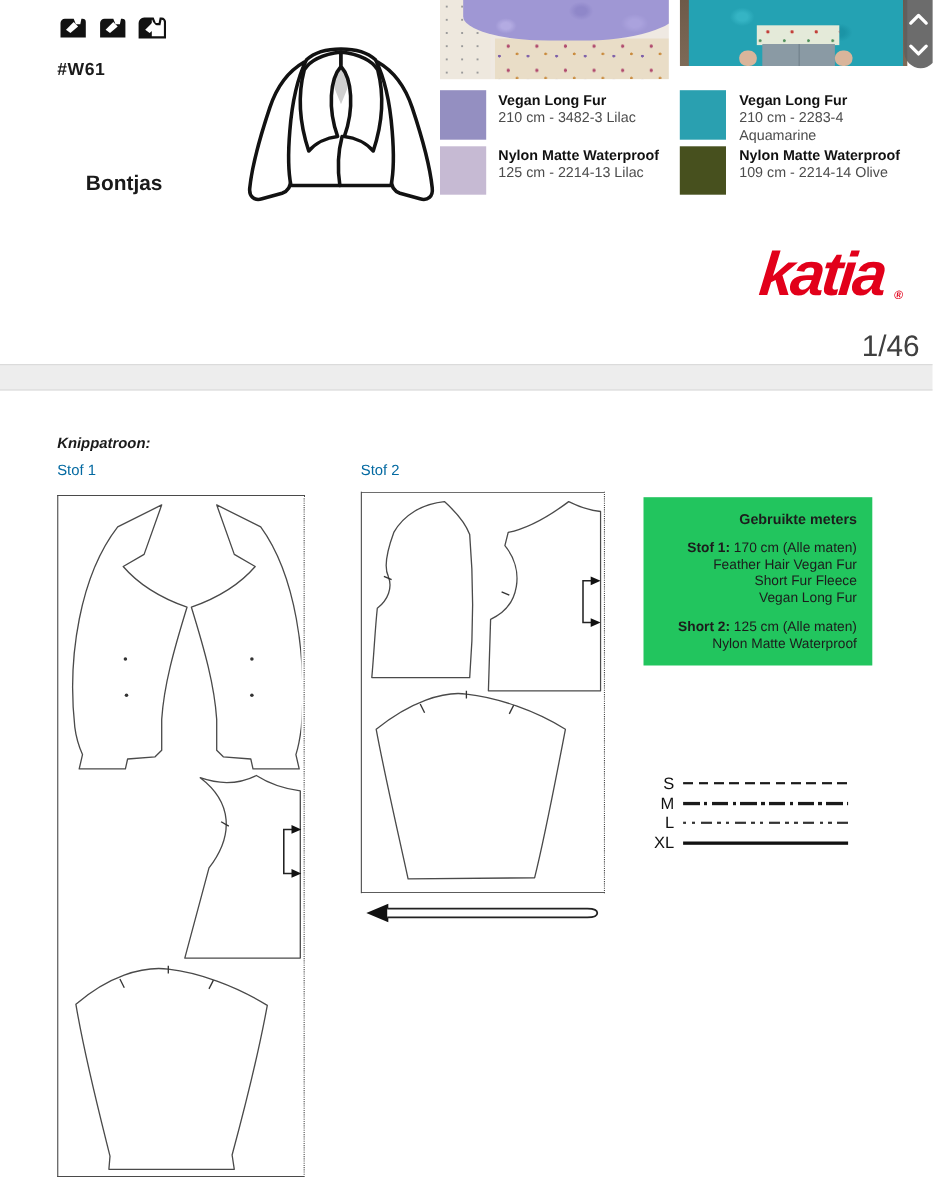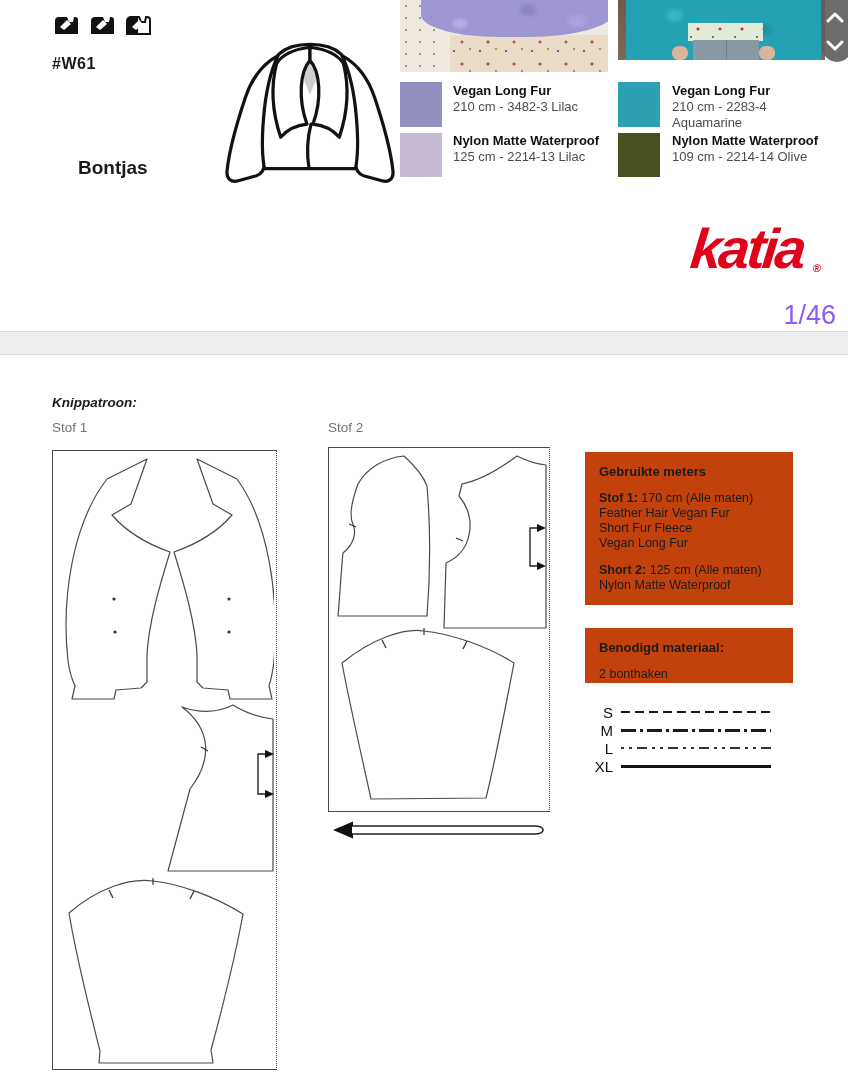--- a/index.html
+++ b/index.html
@@ -46,37 +46,37 @@
   .pants::after{content:"";position:absolute;left:50%;top:0;bottom:0;width:1px;background:#6f7f89;}
   .hand{width:16px;height:14px;border-radius:45%;background:#d9b59b;bottom:0;}
 
   
   .swatch{width:42px;height:45px;}
   .mat-name{font-size:13px;font-weight:bold;line-height:16px;color:#111;}
   .mat-detail{font-size:13px;line-height:16px;color:#4c4c4c;}
 
   
   .brand-box{left:683px;top:210px;width:150px;height:78px;}
-  .page-ind{left:700px;top:300px;width:136px;text-align:right;font-size:27px;color:#8b5cf6;}
+  .page-ind{left:700px;top:300px;width:136px;text-align:right;font-size:27px;color:#404040;}
   .scroll-pill{left:822px;top:-22px;width:30px;height:76px;background:rgba(95,95,95,.92);
                border-radius:15px;display:flex;flex-direction:column;align-items:flex-start;
                justify-content:flex-end;padding-bottom:8px;gap:10px;}
   .scroll-btn{width:26px;height:18px;display:flex;align-items:center;justify-content:center;cursor:pointer;}
 
   
   .separator{left:0;top:331px;width:848px;height:22px;background:#ededed;
              border-top:1px solid #d9d9d9;border-bottom:1px solid #d9d9d9;}
 
   
   .h-knip{left:52px;top:395px;font-size:13.5px;font-weight:bold;font-style:italic;}
-  .lbl-stof{font-size:13.5px;color:#737373;}
+  .lbl-stof{font-size:13.5px;color:#0369a1;}
   .stofbox{border:1px solid #4a4a4a;border-right:1.5px dotted #4a4a4a;background:#fff;}
   .stof1{left:52px;top:450px;width:223px;height:618px;}
   .stof2{left:328px;top:447px;width:220px;height:363px;}
-  .infobox{background:#c2410c;padding:12px 14px;width:180px;font-size:12.5px;line-height:15px;color:#1c1c1c;}
+  .infobox{background:#22c55e;padding:12px 14px;width:180px;font-size:12.5px;line-height:15px;color:#1c1c1c;text-align:right;}
   .infobox .title{font-weight:bold;font-size:13px;margin-bottom:12px;}
   .b{font-weight:bold;}
   .meters{left:585px;top:452px;height:129px;}
   .material{left:585px;top:628px;height:31px;}
   .gap8{height:12px;}
 
   
   .legend{left:583px;top:703px;width:188px;}
   .leg-row{display:flex;align-items:center;height:18px;}
   .leg-size{width:30px;text-align:right;padding-right:8px;font-size:15px;color:#111;}
@@ -265,24 +265,20 @@
     <div class="title">Gebruikte meters</div>
     <div><span class="b">Stof 1:</span><span> 170 cm (Alle maten)</span></div>
     <div>Feather Hair Vegan Fur</div>
     <div>Short Fur Fleece</div>
     <div>Vegan Long Fur</div>
     <div class="gap8"></div>
     <div><span class="b">Short 2:</span><span> 125 cm (Alle maten)</span></div>
     <div>Nylon Matte Waterproof</div>
   </div>
 
-  <div class="abs infobox material">
-    <div class="title">Benodigd materiaal:</div>
-    <div>2 bonthaken</div>
-  </div>
 
   <div class="abs legend">
     <div class="leg-row">
       <div class="leg-size">S</div>
       <div class="leg-line l-dashed"></div>
     </div>
     <div class="leg-row">
       <div class="leg-size">M</div>
       <div class="leg-line l-dashdot"></div>
     </div>

